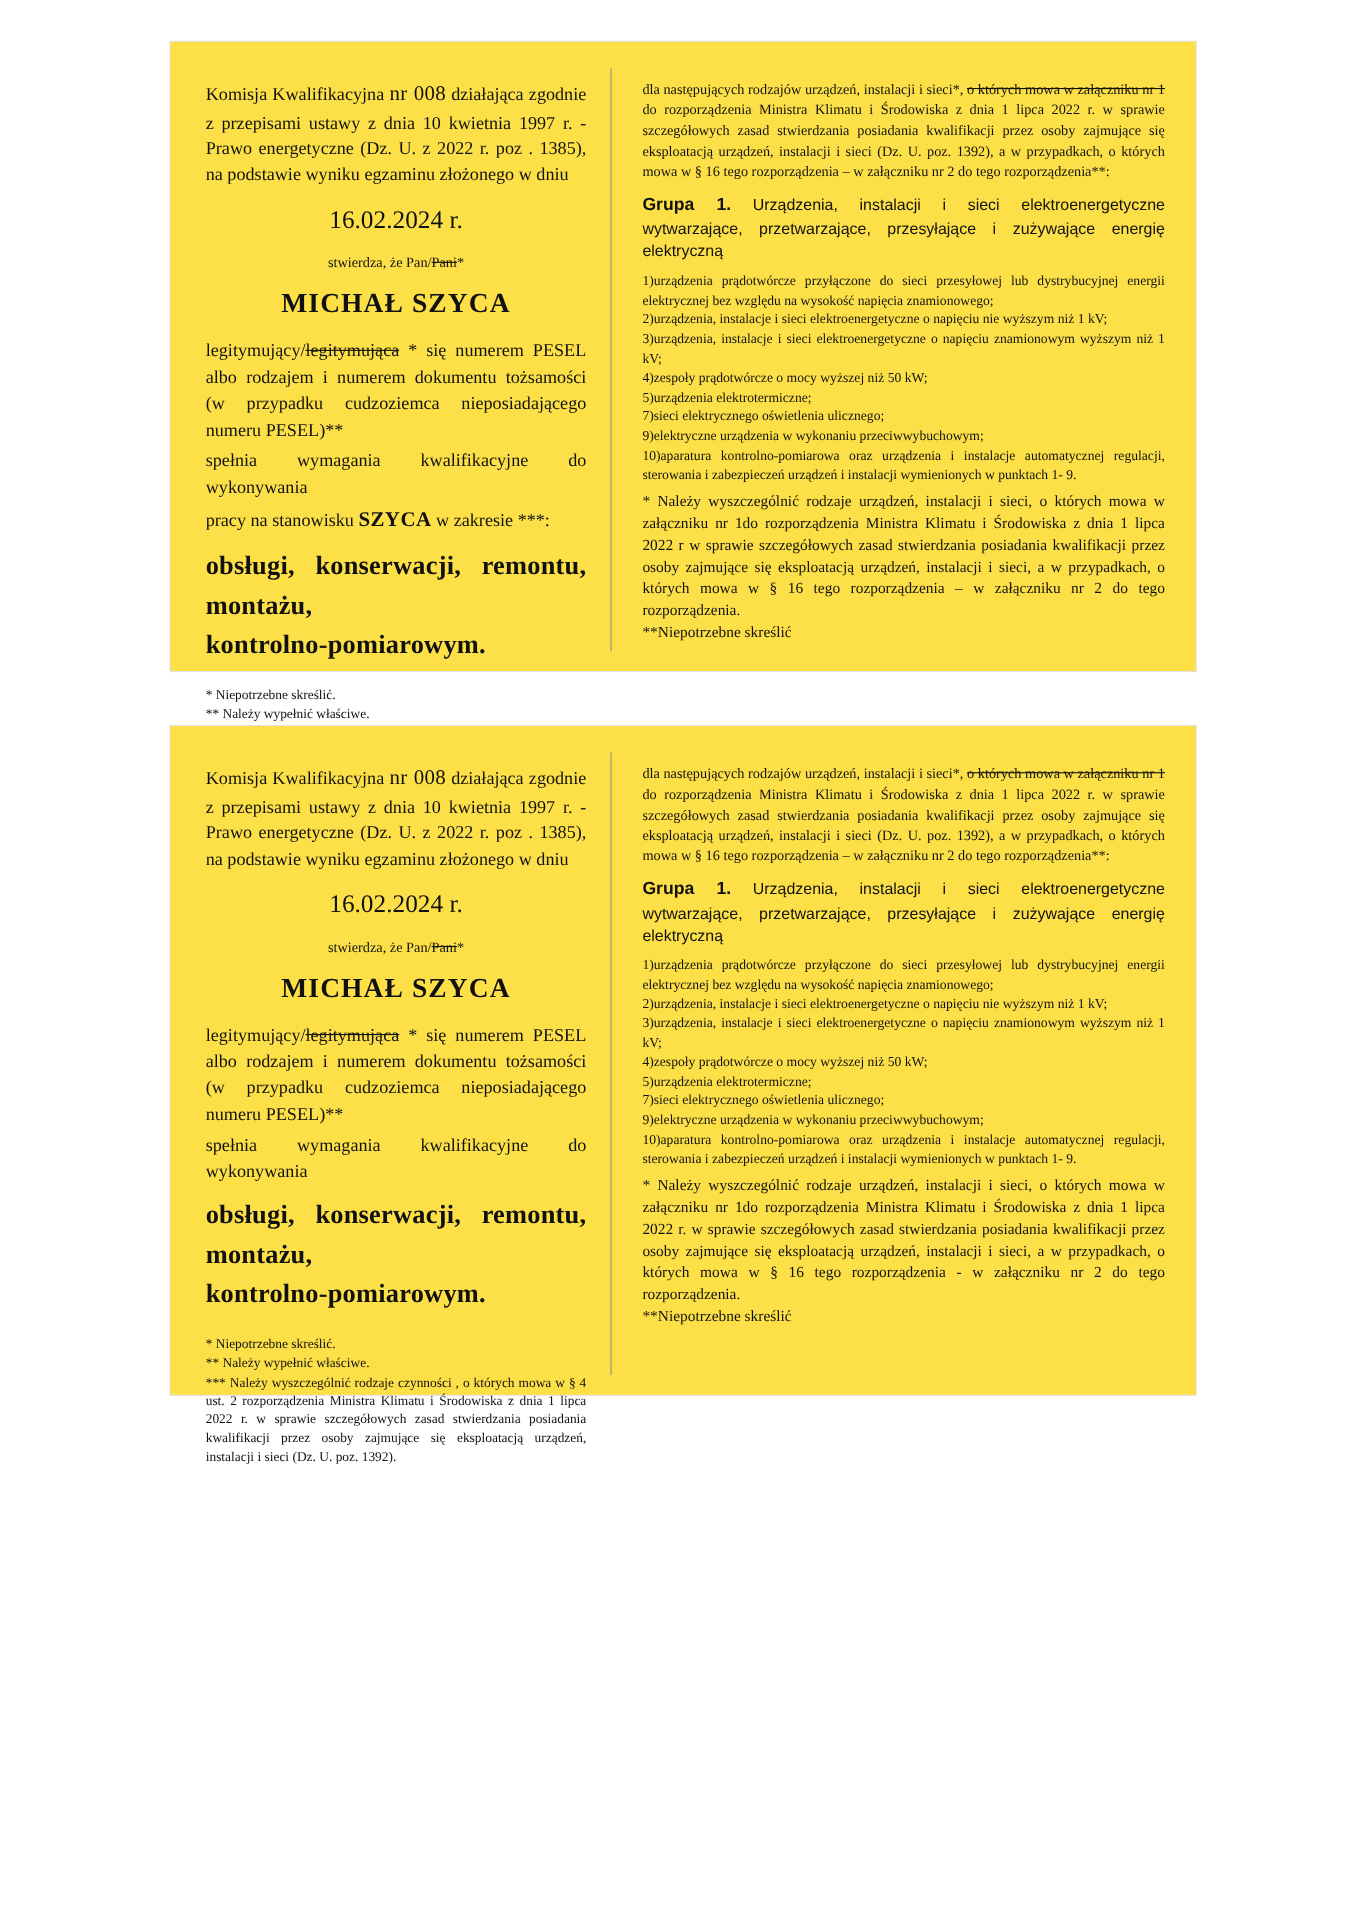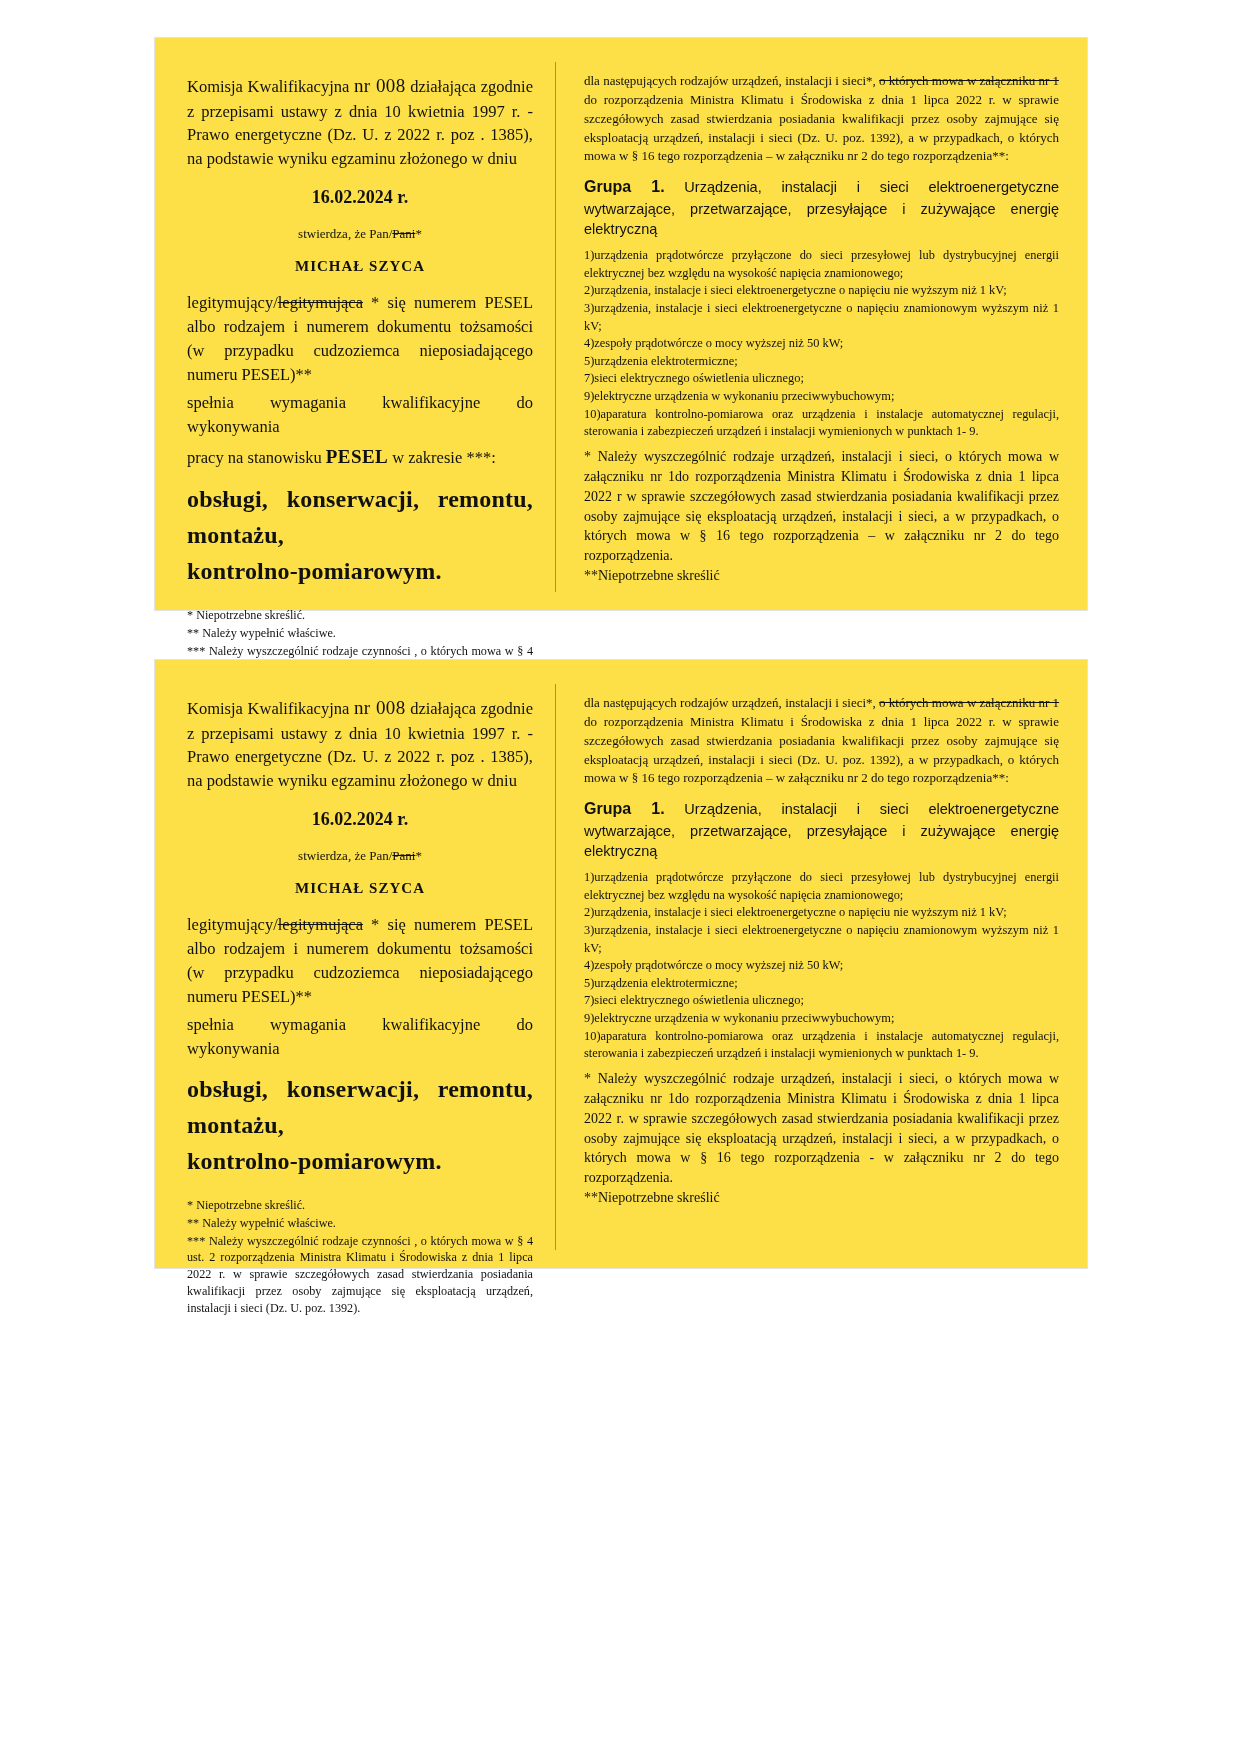--- a/index.html
+++ b/index.html
@@ -61,36 +61,36 @@
     line-height: 1.45;
     text-align: justify;
     margin: 0 0 16px 0;
   }
   .lead .nr {
     font-size: 19px;
     letter-spacing: .3px;
   }
   .date {
     text-align: center;
-    font-weight: bold;
-    font-size: 18px;
+    font-weight: normal;
+    font-size: 23px;
     margin: 12px 0 18px 0;
   }
   .states {
     text-align: center;
     font-size: 13px;
     margin: 16px 0 16px 0;
   }
   .strike {
     text-decoration: line-through;
   }
   .name {
     text-align: center;
     font-weight: bold;
-    font-size: 15px;
+    font-size: 25px;
     letter-spacing: 1px;
     margin: 0 0 16px 0;
   }
   .body-par {
     font-size: 16.5px;
     line-height: 1.45;
     text-align: justify;
     margin: 0 0 4px 0;
   }
   .scope-line {
@@ -174,21 +174,21 @@
 
       <p class="body-par">
         <span>legitymujący/</span><span class="strike">legitymująca</span>
         <span>* się numerem PESEL albo rodzajem i numerem dokumentu tożsamości (w przypadku cudzoziemca nieposiadającego numeru PESEL)**</span>
       </p>
 
       <p class="body-par">spełnia wymagania kwalifikacyjne do wykonywania</p>
 
       <p class="scope-line">
         <span>pracy na stanowisku</span>
-        <span class="big">PESEL</span>
+        <span class="big">SZYCA</span>
         <span>w zakresie ***:</span>
       </p>
 
       <div class="scope-bold">
         <div class="sp">
           <span>obsługi, konserwacji, remontu, montażu,</span>
         </div>
         <div>kontrolno-pomiarowym.</div>
       </div>
 

